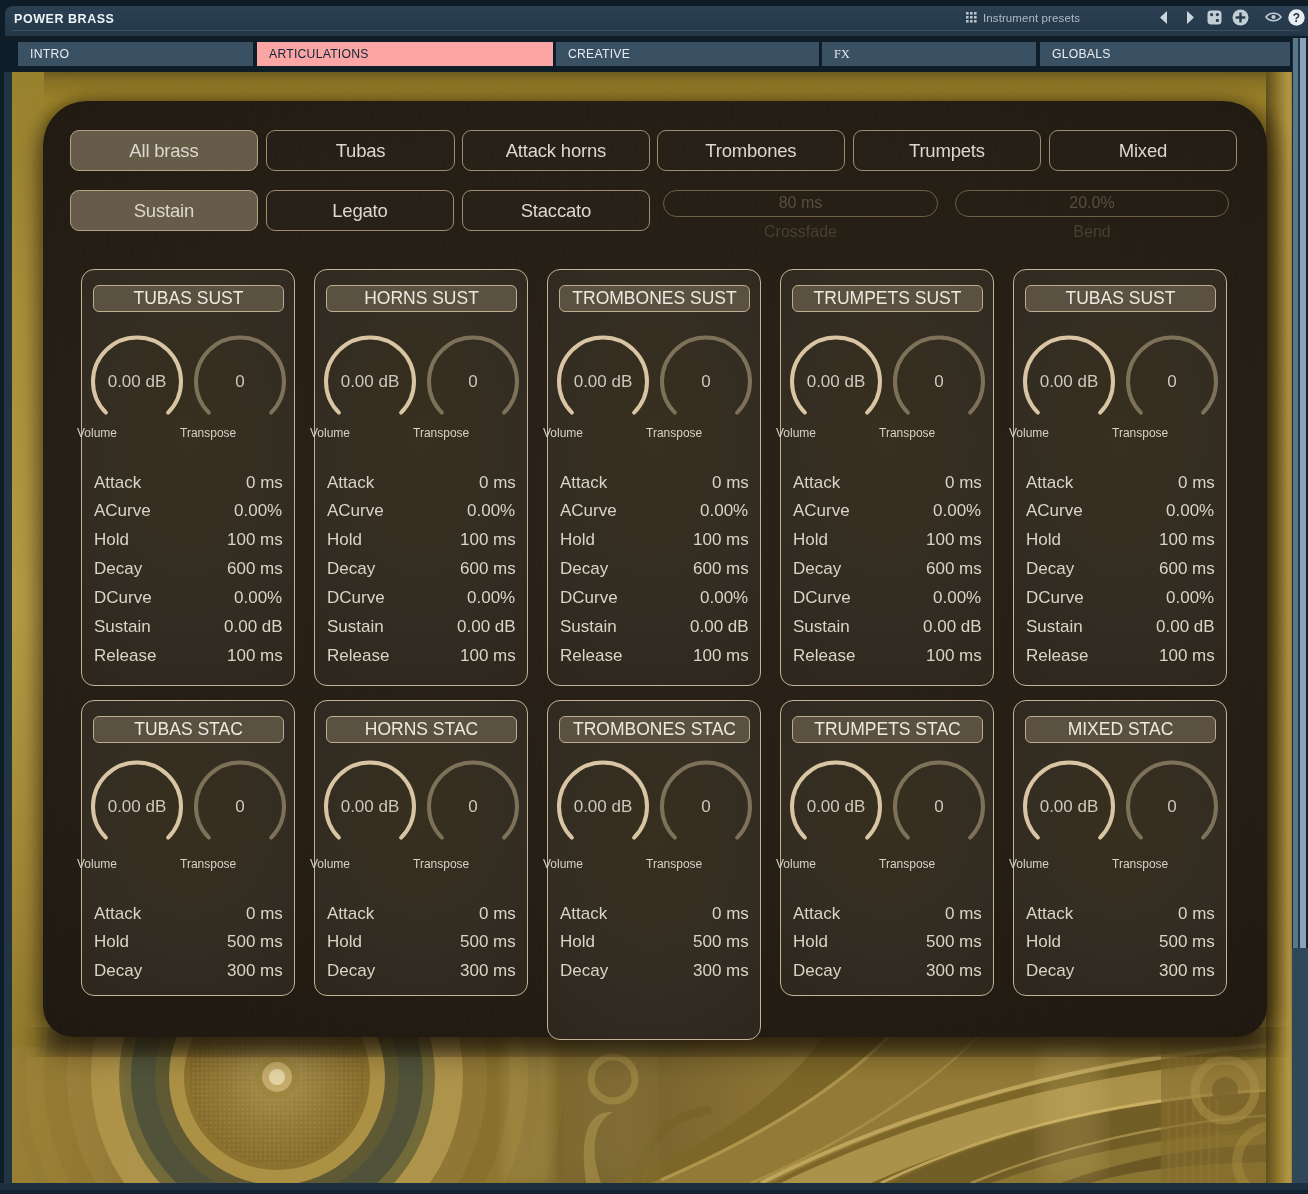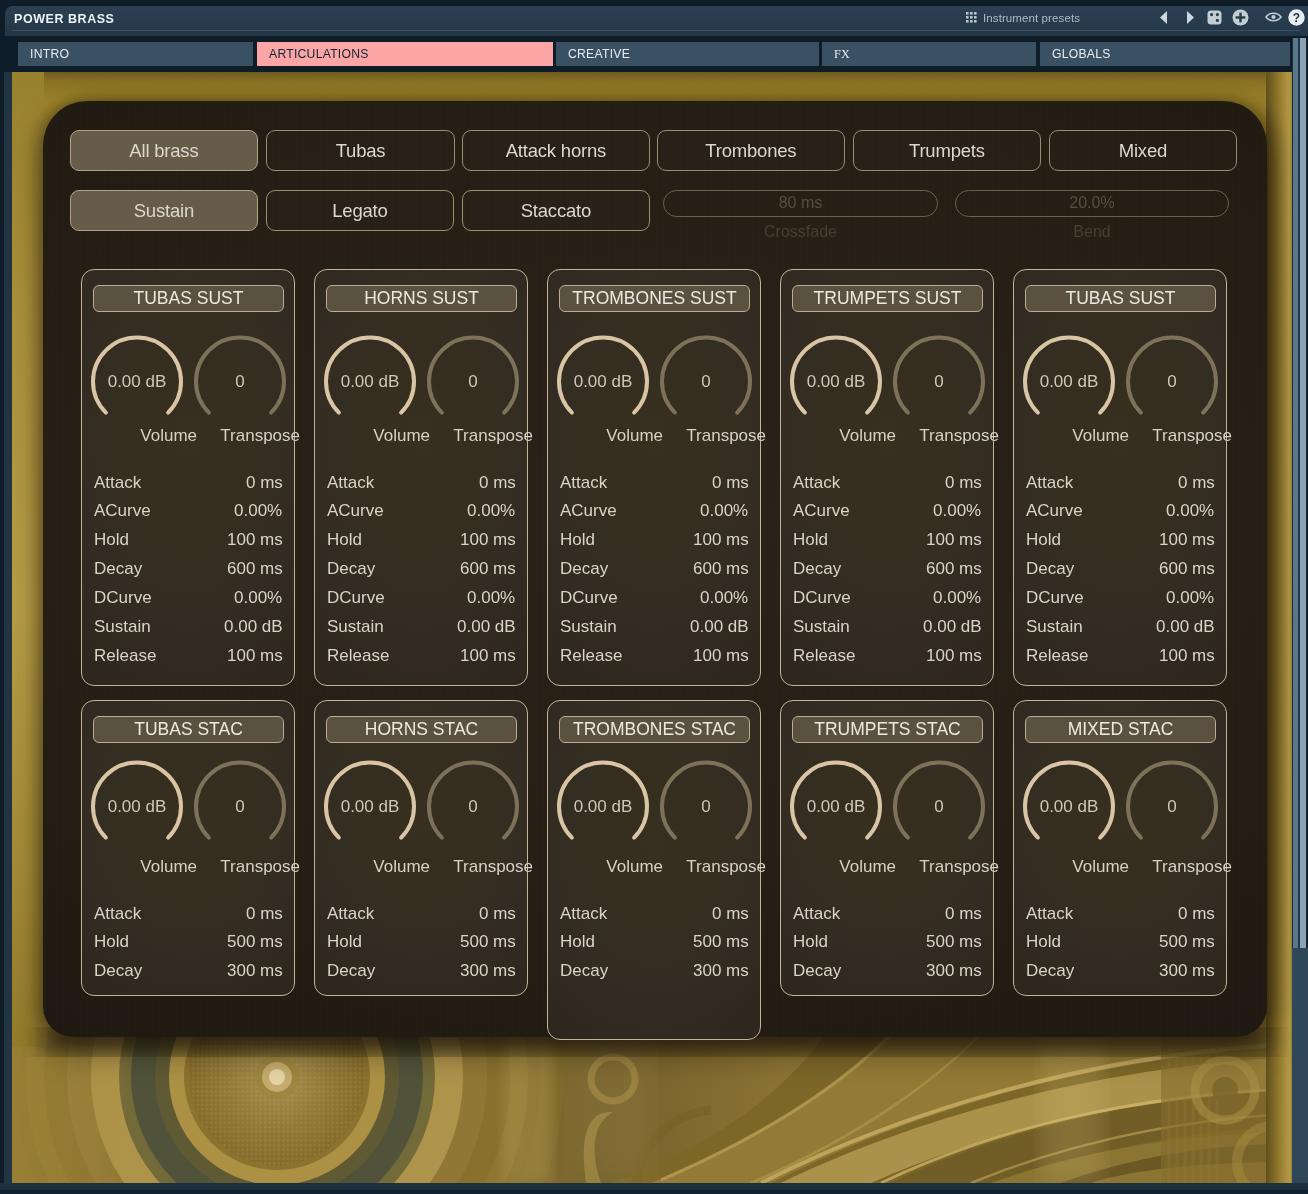--- a/index.html
+++ b/index.html
@@ -33,21 +33,21 @@
   .pill{height:27px;border:1.5px solid #6e6048;border-radius:14px;box-sizing:border-box;
     color:#584e3d;font-size:16px;text-align:center;line-height:24px;}
   .plabel{font-size:16px;color:#473f31;text-align:center;}
   
   .card{width:214.4px;border:1.5px solid #c4b394;border-radius:13px;box-sizing:border-box;
     background:radial-gradient(ellipse 95% 80% at 50% 40%, #37301f 0%, #332c22 55%, #2b251b 100%);}
   .card .chip{position:absolute;left:11px;top:15px;width:191px;height:26.5px;box-sizing:border-box;
     background:#5b5140;border:1px solid #bdac8d;border-radius:6px;
     color:#ece9e1;font-size:17.5px;line-height:25.5px;text-align:center;letter-spacing:0px;}
   .kv{position:absolute;width:110px;text-align:center;font-size:17px;color:#cdc8bc;}
-  .klabel{position:absolute;width:120px;text-align:right;font-size:17px;color:#d6d1c6;top:156px;}
+  .klabel{position:absolute;width:120px;text-align:left;font-size:12px;color:#d6d1c6;top:156px;}
   .prow{position:absolute;left:12px;width:188.5px;font-size:17px;color:#d9d4c8;}
   .prow .val{float:right;}
   .knob{position:absolute;}
 </style>
 </head>
 <body>
 
   <div class="abs" id="titlebar">
     <div class="divider"></div>
   </div>

